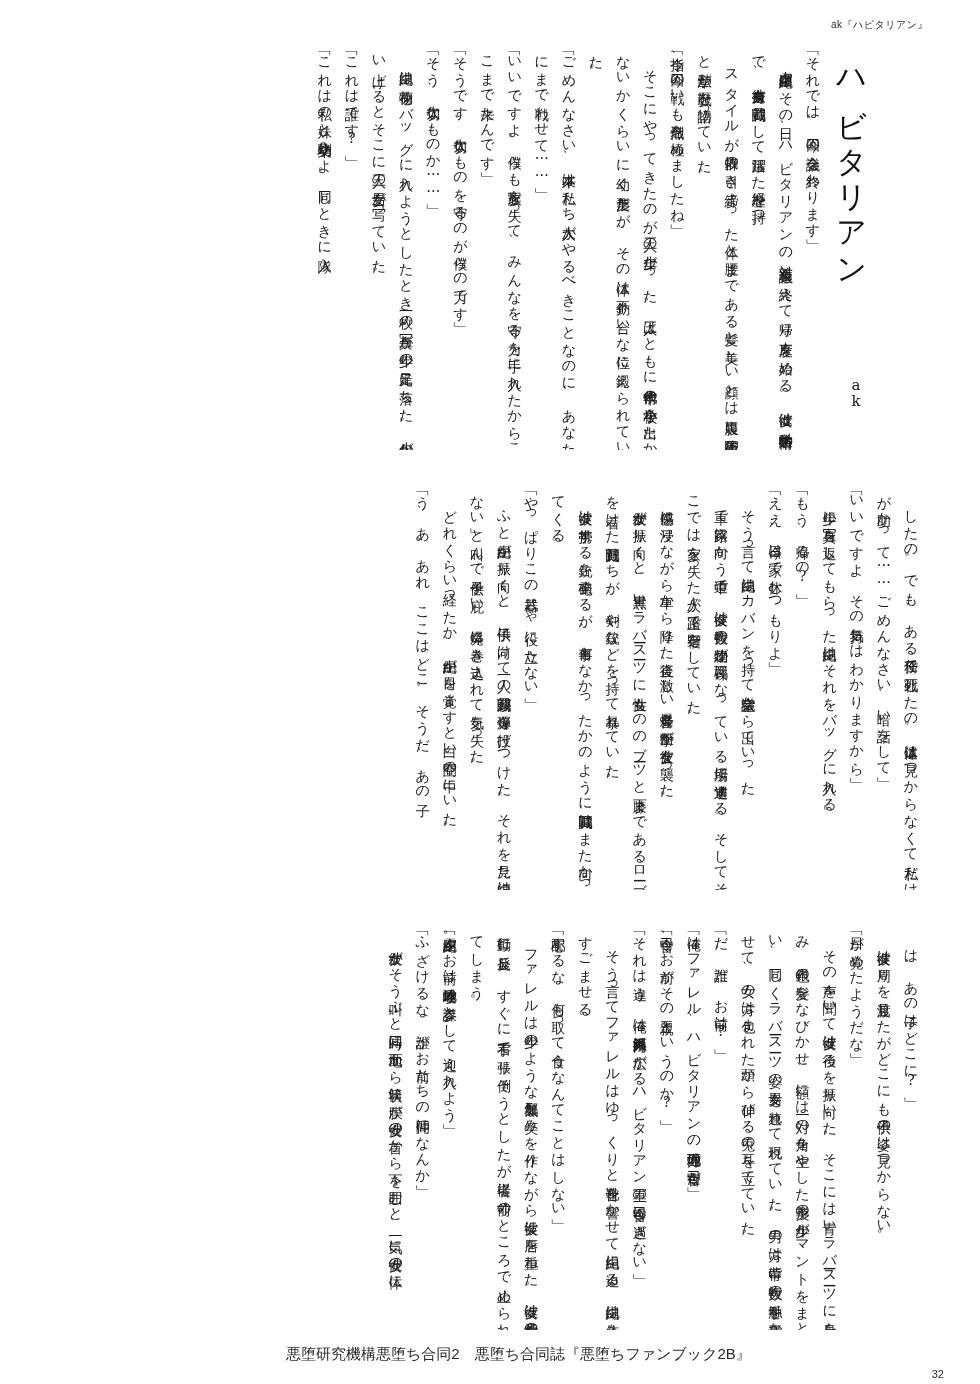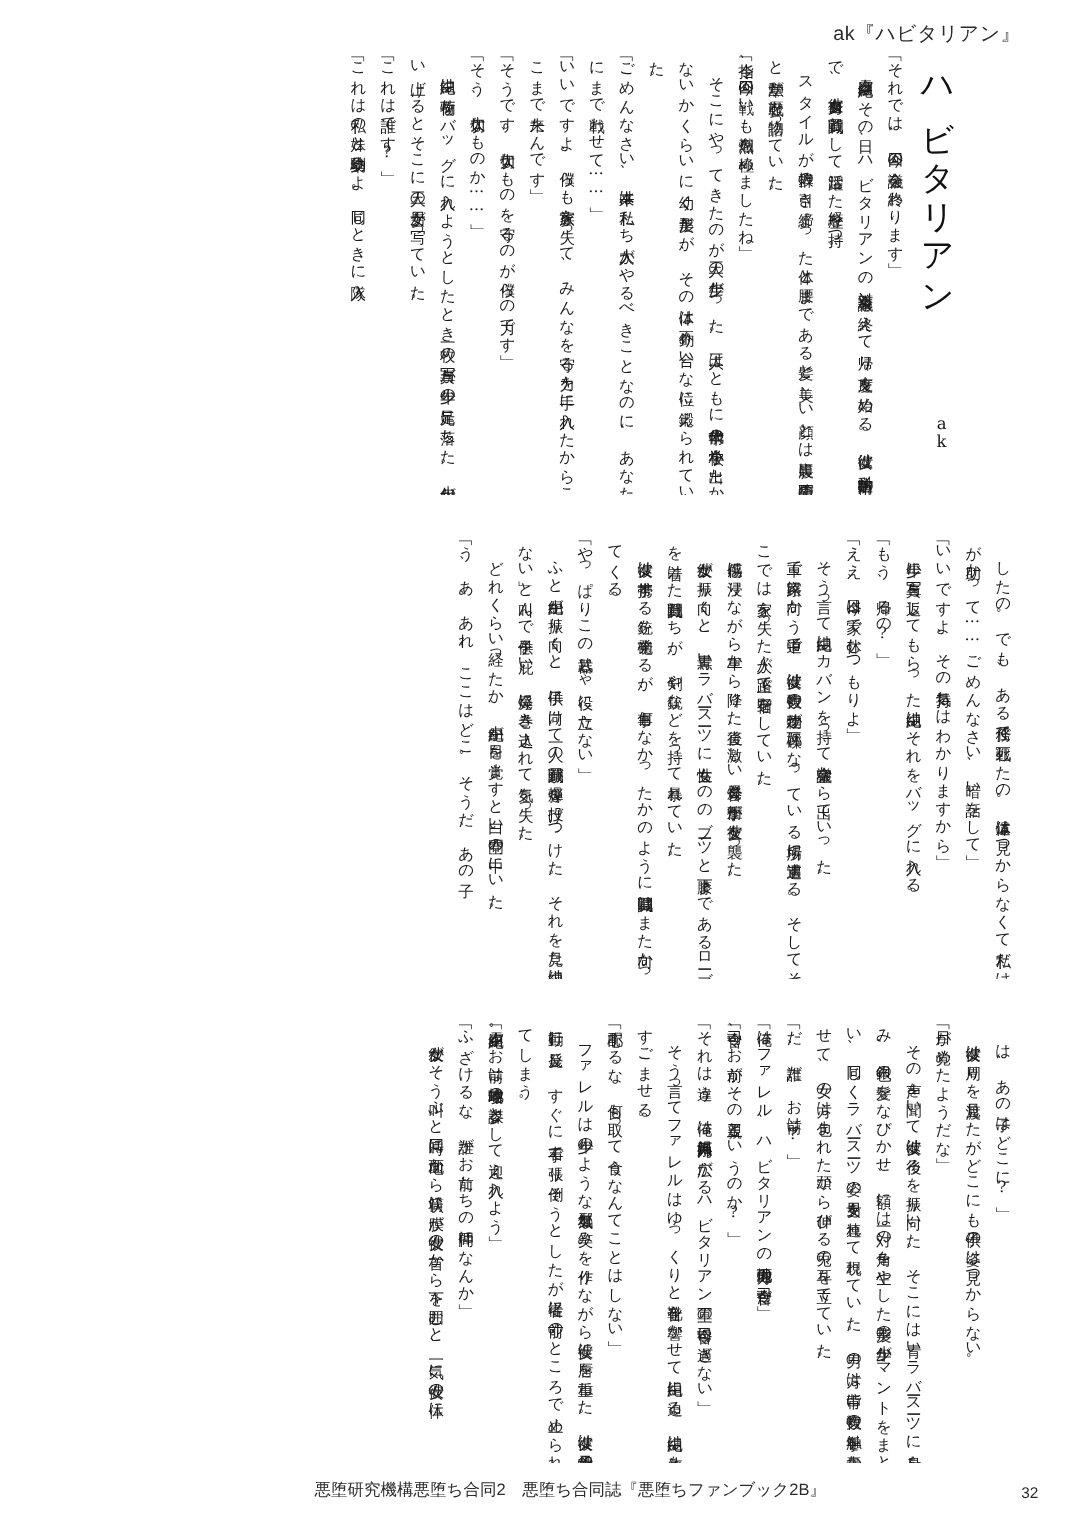--- a/index.html
+++ b/index.html
@@ -15,21 +15,21 @@
     color: #1a1a1a;
     overflow: hidden;
   }
 
   
   #running-header {
     position: absolute;
     top: 18px;
     right: 52px;
     font-family: "Liberation Sans", sans-serif;
-    font-size: 18px;
+    font-size: 10px;
     letter-spacing: 0.5px;
     color: #2b2b2b;
     white-space: nowrap;
   }
 
   
   #title-area {
     position: absolute;
     top: 52px;
     right: 98px;
@@ -104,24 +104,24 @@
     bottom: 20px;
     left: 286px;
     font-family: "Liberation Sans", sans-serif;
     font-size: 15px;
     color: #2b2b2b;
     white-space: nowrap;
     letter-spacing: 0px;
   }
   #page-number {
     position: absolute;
-    bottom: 19px;
+    bottom: 4px;
     right: 36px;
     font-family: "Liberation Sans", sans-serif;
-    font-size: 14px;
+    font-size: 11px;
     color: #2b2b2b;
   }
 </style>
 </head>
 <body>
 
 <div id="running-header">ak『ハビタリアン』</div>
 
 <div id="title-area">
   <div id="story-title">ハビタリアン</div>

